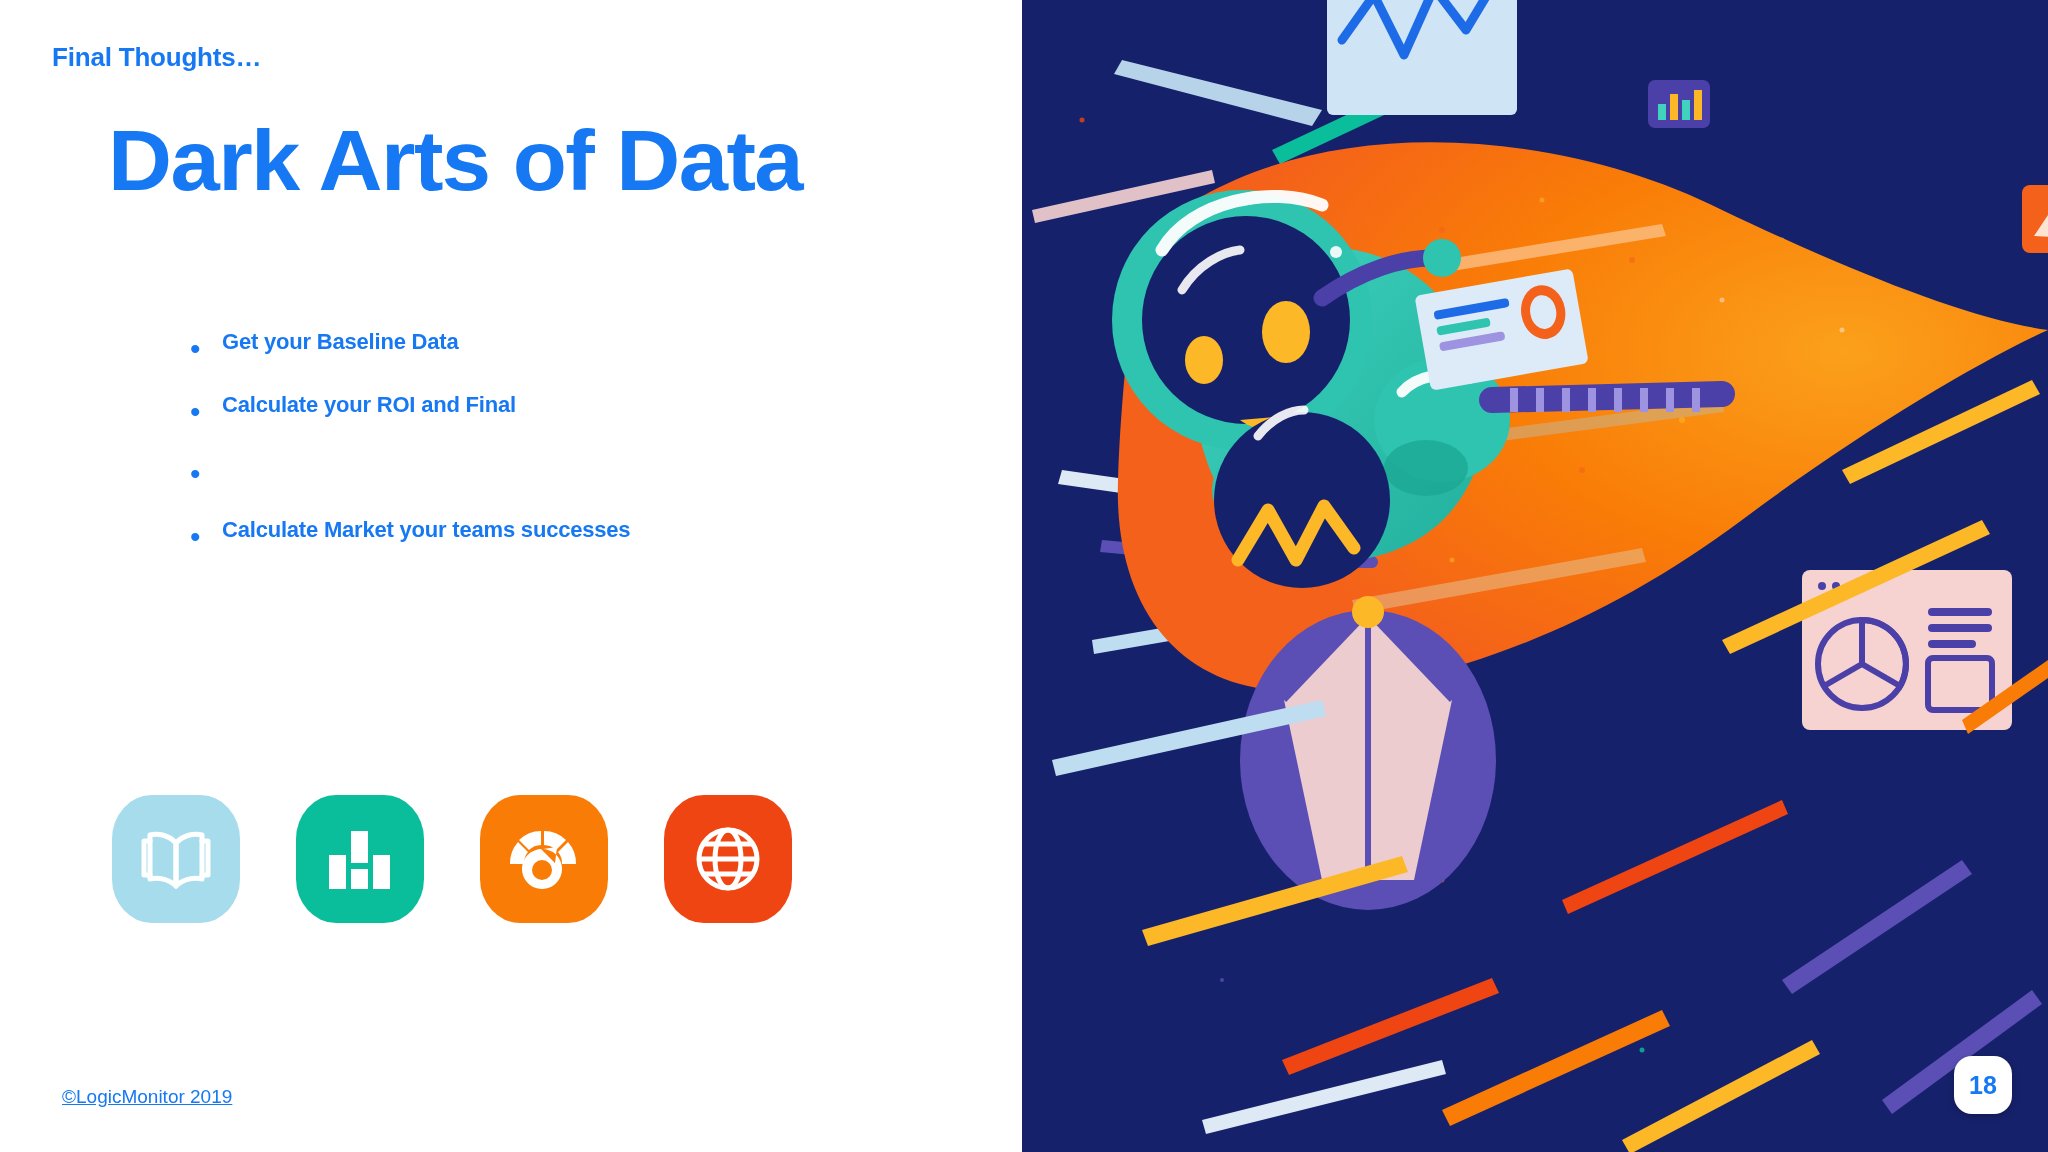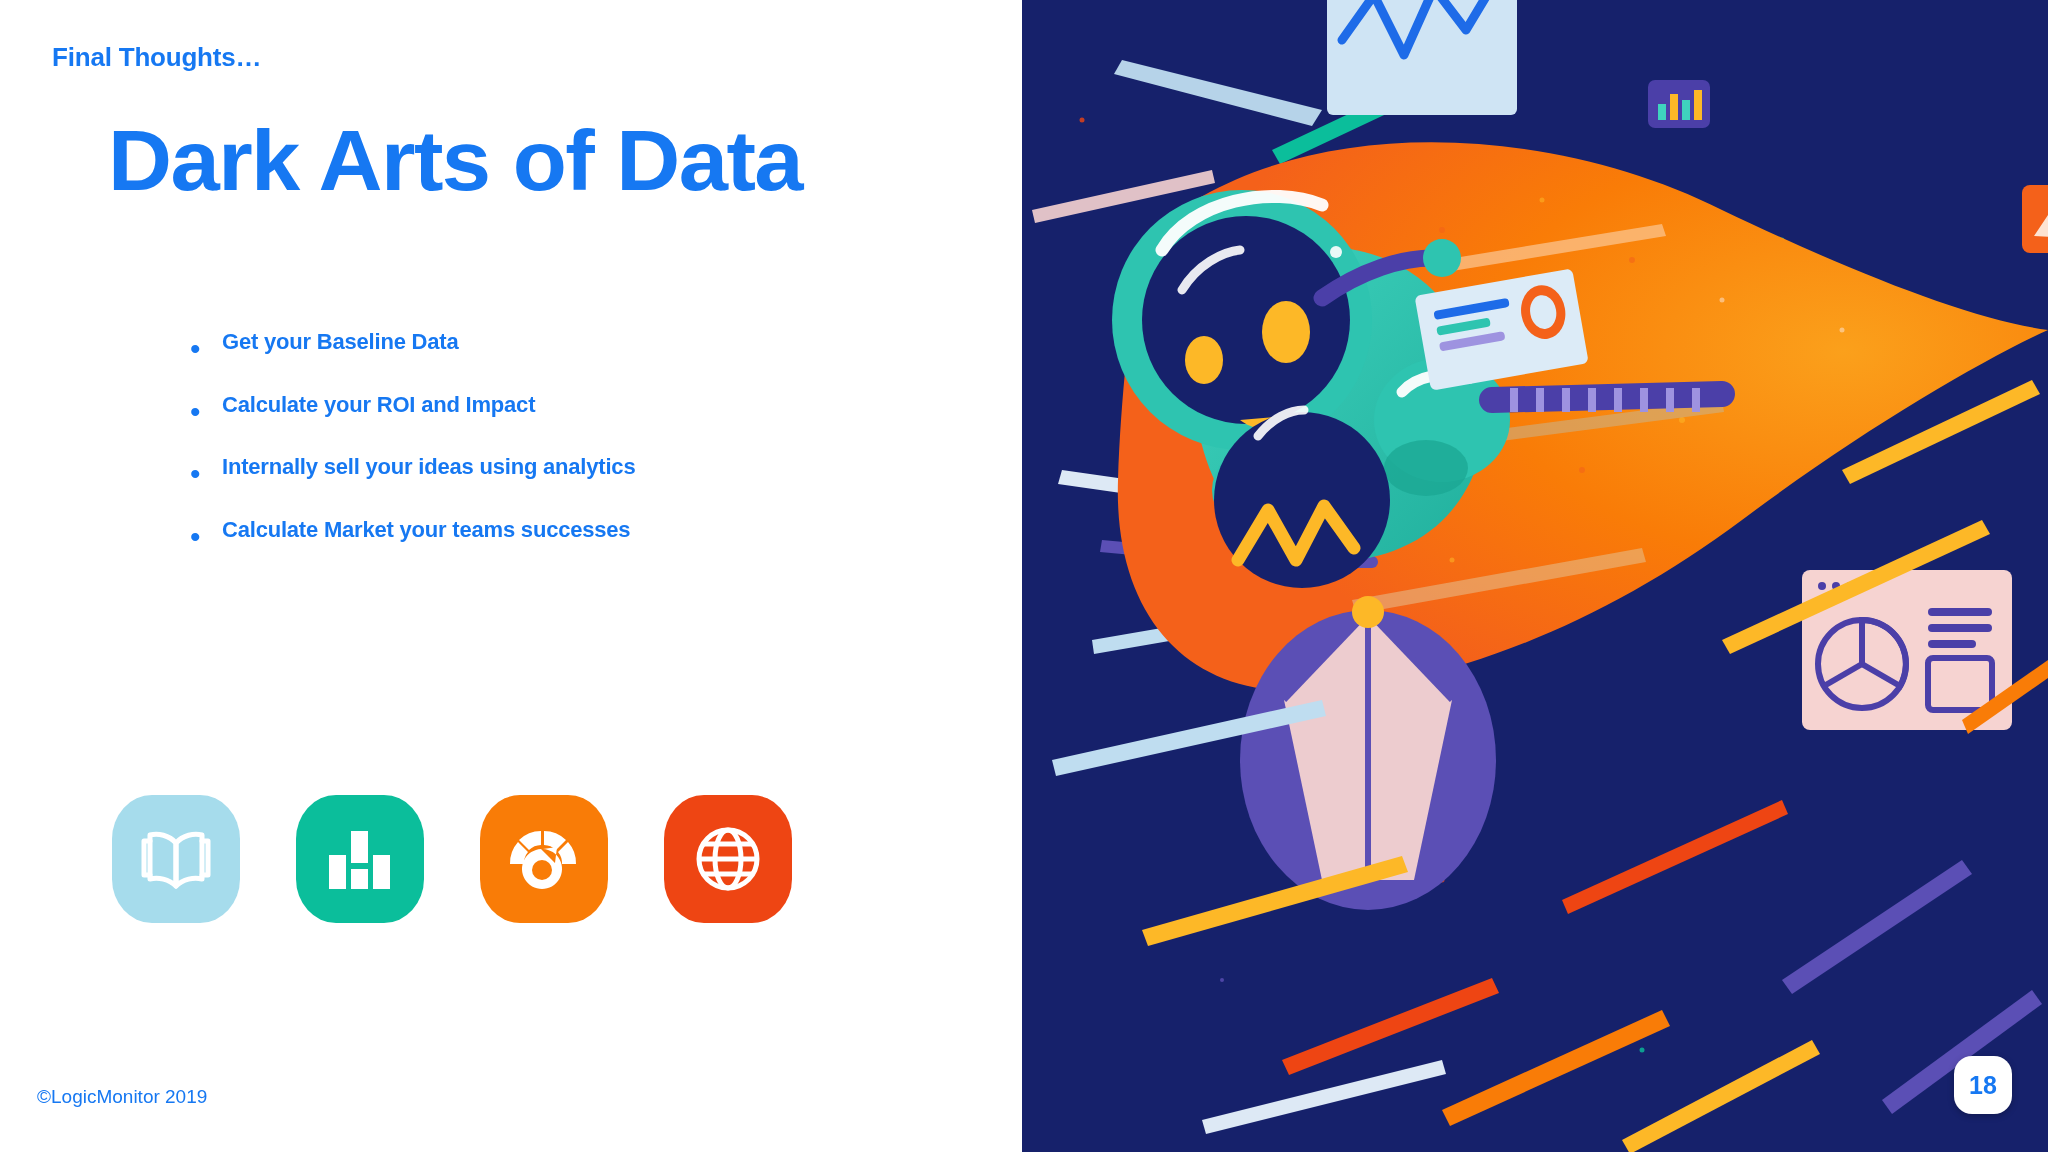--- a/index.html
+++ b/index.html
@@ -56,23 +56,24 @@
   }
   .app-icon {
     width: 128px; height: 128px;
     border-radius: 40px / 44px;
     display: flex; align-items: center; justify-content: center;
   }
   .app-icon svg { display:block; }
 
   
   .footer-copy {
-    position: absolute; left: 37px; top: 1086px;
+    position: absolute; left: 62px; top: 1086px;
     font-size: 19px; color: #1678F2; font-weight: normal;
     white-space: nowrap;
+    text-decoration: underline;
   }
 
   
   .art-pane {
     position: absolute; left: 1022px; top: 0;
     width: 1026px; height: 1152px; overflow: hidden;
     background: #eab308;
   }
   .art-svg { position:absolute; left:0; top:0; width:1026px; height:1152px; }
 
@@ -99,26 +100,25 @@
 
     <div class="bullets">
 
       <div class="bullet-row">
         <span class="bullet-dot">•</span>
         <span class="bullet-text">Get your Baseline Data</span>
       </div>
 
       <div class="bullet-row">
         <span class="bullet-dot">•</span>
-        <span class="bullet-text">Calculate your ROI and Impact</span>
+        <span class="bullet-text">Calculate your ROI and Final</span>
       </div>
 
       <div class="bullet-row wrap">
         <span class="bullet-dot">•</span>
-        <span class="bullet-text">Internally sell your ideas using analytics</span>
       </div>
 
       <div class="bullet-row wrap">
         <span class="bullet-dot">•</span>
         <span class="bullet-text">Calculate Market your teams successes</span>
       </div>
 
     </div>
 
     <div class="icon-row">

